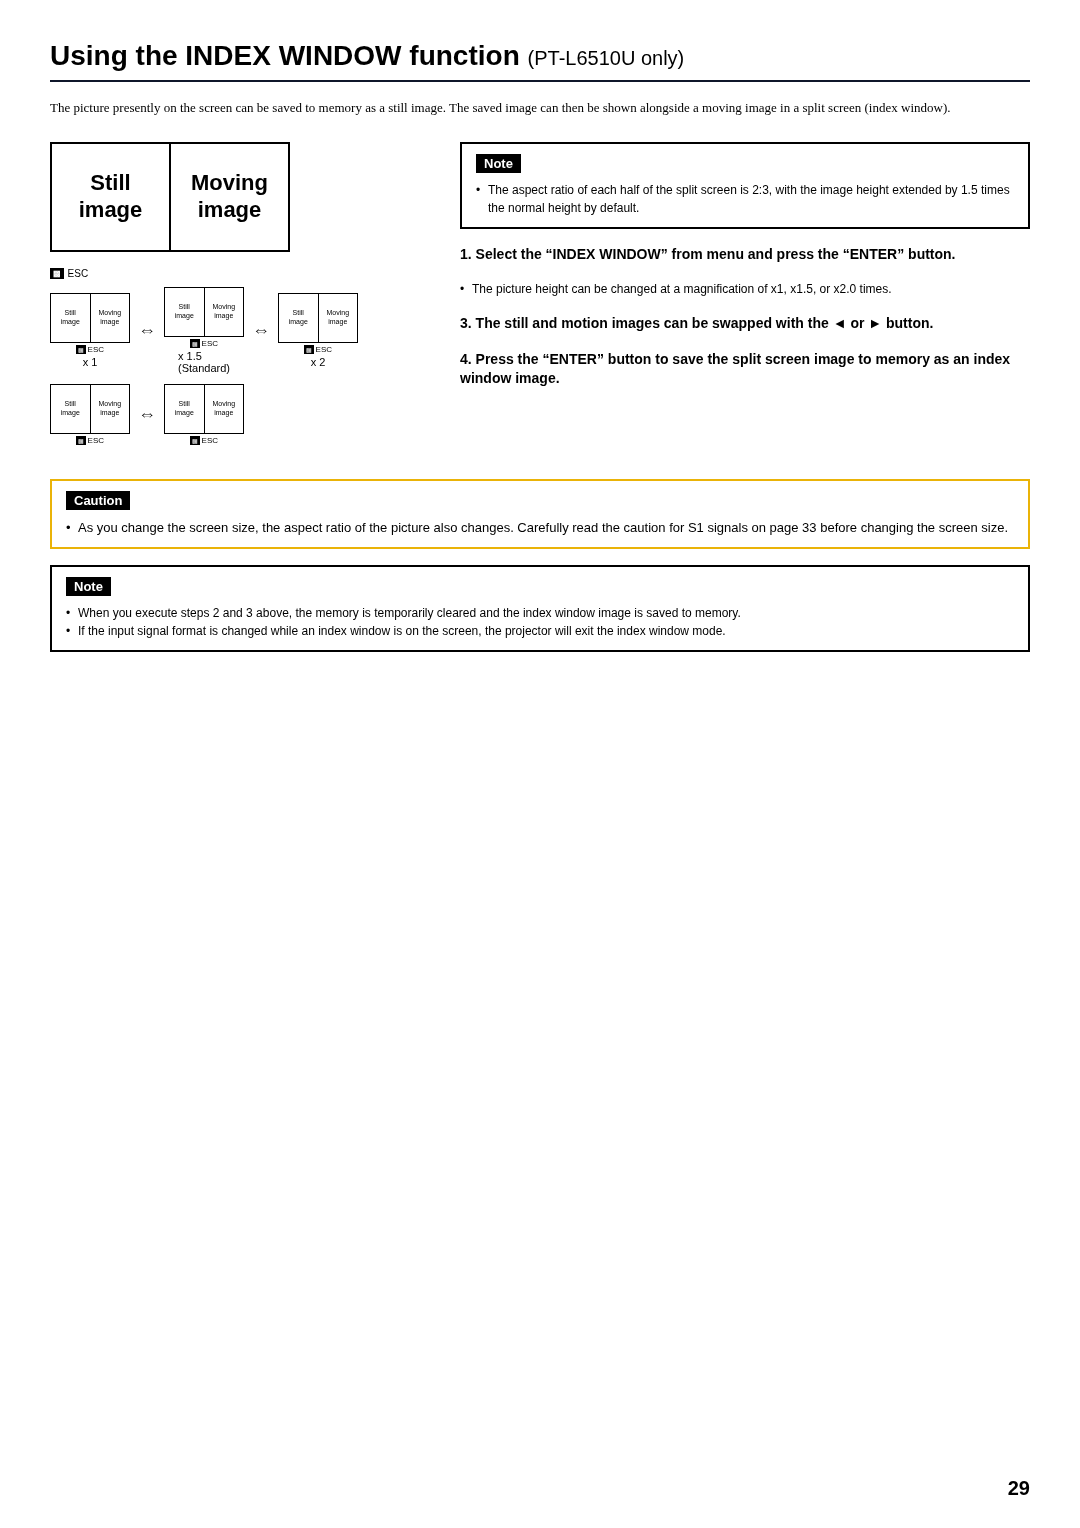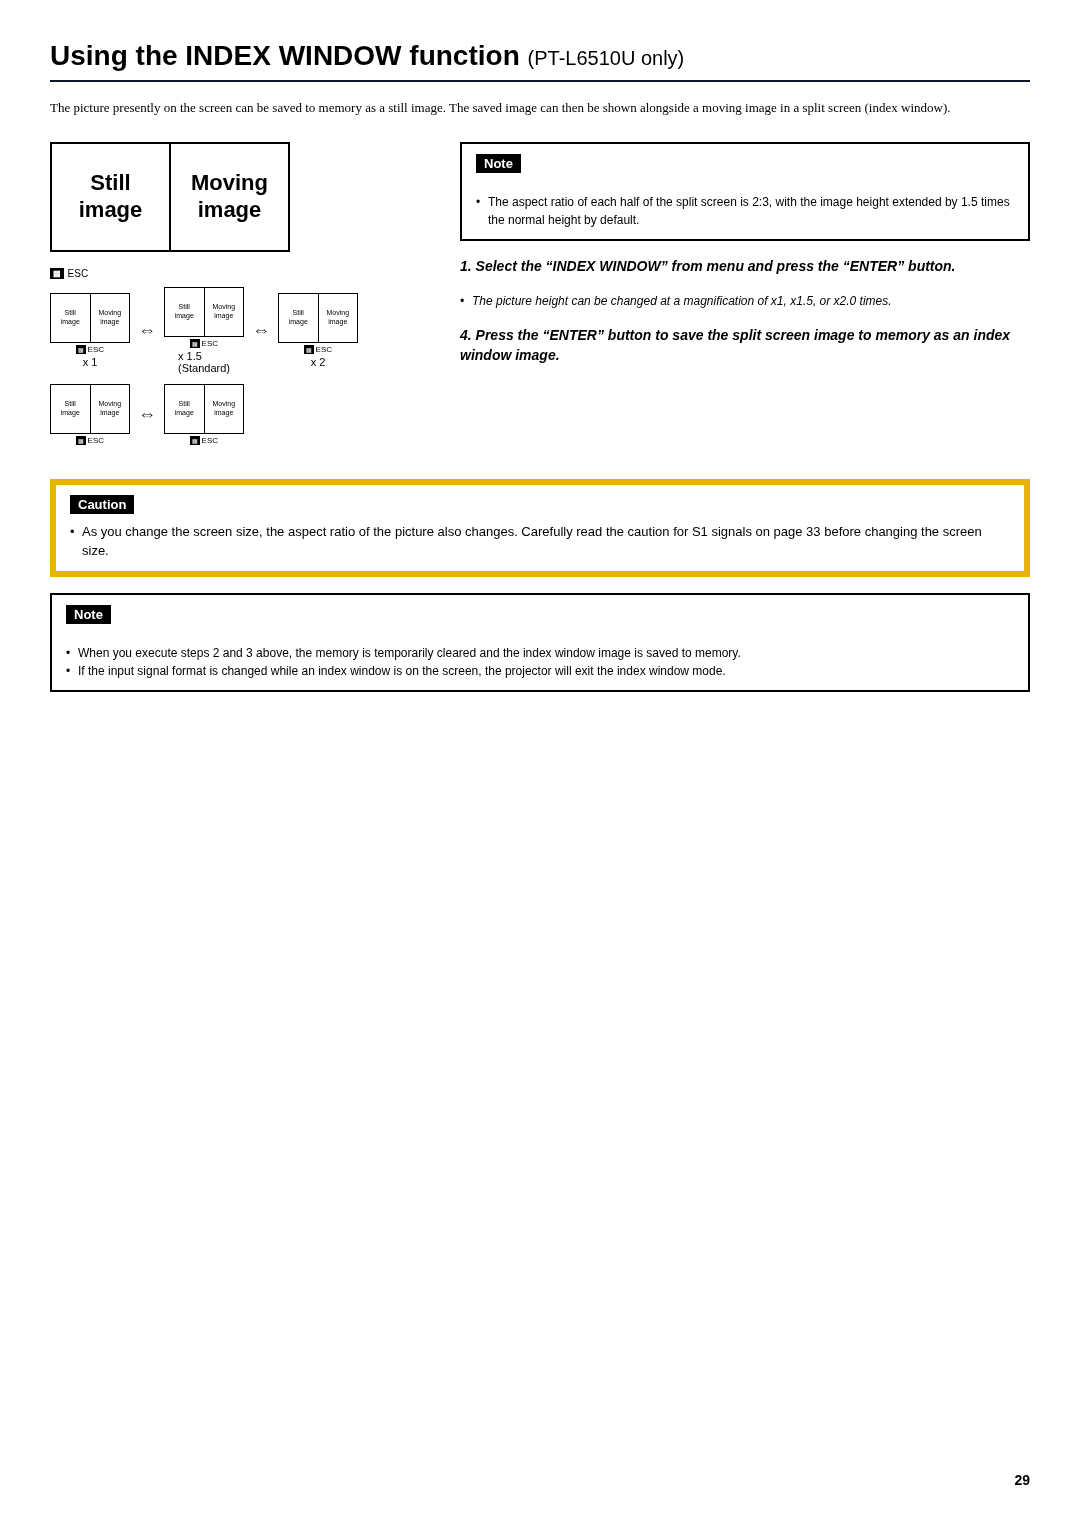--- a/index.html
+++ b/index.html
@@ -149,41 +149,41 @@
       padding: 10px 14px;
       margin-bottom: 16px;
     }
     .note-box .note-header {
       background: #000;
       color: #fff;
       font-weight: bold;
       font-size: 13px;
       padding: 2px 8px;
       display: inline-block;
-      margin-bottom: 20px;
+      margin-bottom: 8px;
     }
     .note-box ul {
       list-style: none;
       padding: 0;
     }
     .note-box ul li {
       font-size: 12px;
       line-height: 1.5;
       padding-left: 12px;
       position: relative;
     }
     .note-box ul li::before {
       content: "•";
       position: absolute;
       left: 0;
     }
 
     
     .caution-box {
-      border: 6px solid #eab308;
+      border: 2px solid #eab308;
       padding: 10px 14px;
       margin-bottom: 16px;
     }
     .caution-box .caution-header {
       background: #000;
       color: #fff;
       font-weight: bold;
       font-size: 13px;
       padding: 2px 8px;
       display: inline-block;
@@ -202,21 +202,20 @@
     .caution-box ul li::before {
       content: "•";
       position: absolute;
       left: 0;
     }
 
     
     .steps {
       list-style: none;
       padding: 0;
-      font-style: italic;
     }
     .steps li {
       margin-bottom: 16px;
       line-height: 1.5;
     }
     .steps li .step-text {
       font-size: 14px;
       font-weight: bold;
       line-height: 1.4;
     }
@@ -233,23 +232,23 @@
       margin-bottom: 2px;
     }
     .steps li .step-sub li::before {
       content: "•";
       position: absolute;
       left: 0;
     }
 
     .page-number {
       position: fixed;
-      bottom: 40px;
+      bottom: 28px;
       right: 50px;
-      font-size: 14px;
+      font-size: 20px;
       font-weight: bold;
     }
 
     .bottom-notes {
       margin-top: 8px;
     }
   </style>
 </head>
 <body>
 
@@ -401,20 +400,25 @@
           <span>1.&nbsp;</span><span>Select the “INDEX WINDOW” from menu and press the “ENTER” button.</span>
         </div>
       </li>
       <li>
         <ul class="step-sub">
           <li>The picture height can be changed at a magnification of x1, x1.5, or x2.0 times.</li>
         </ul>
       </li>
       <li>
         <div class="step-text">
+          <span>3.&nbsp;</span><span>The still and motion images can be swapped with the ◄ or ► button.</span>
+        </div>
+      </li>
+      <li>
+        <div class="step-text">
           <span>4.&nbsp;</span><span>Press the “ENTER” button to save the split screen image to memory as an index window image.</span>
         </div>
       </li>
     </ol>
 
   </div>
 </div>
 
 <div class="caution-box">
   <div class="caution-header">Caution</div>

